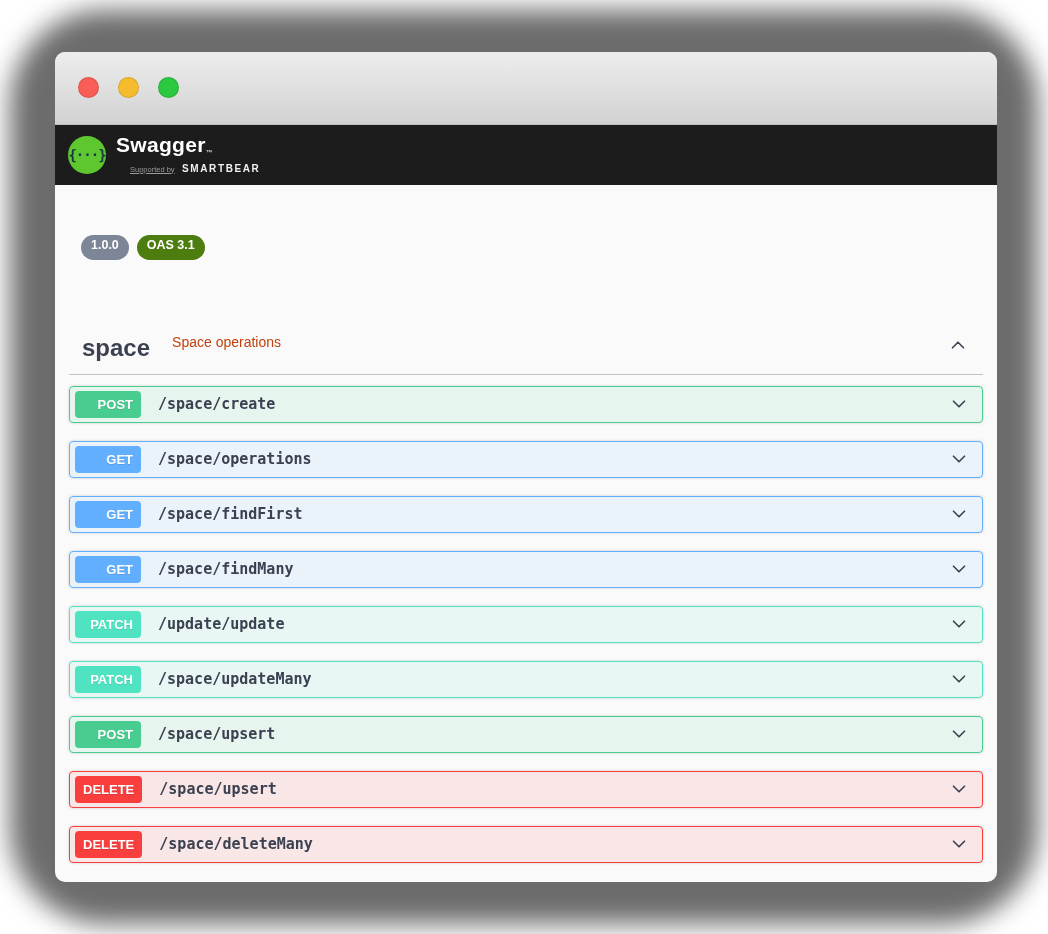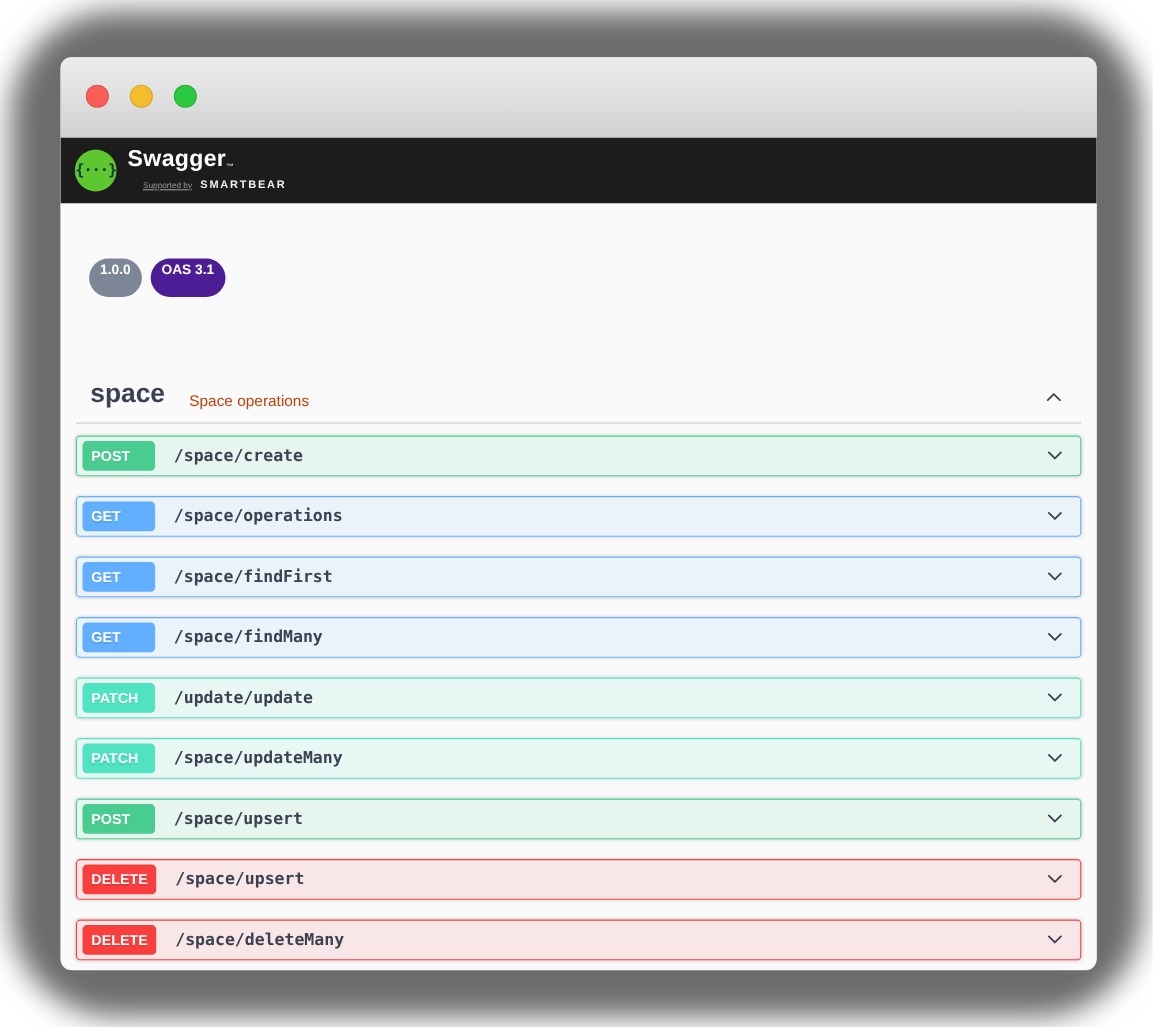--- a/index.html
+++ b/index.html
@@ -106,33 +106,33 @@
   .api-title {
     font-size: 37px;
     font-weight: 700;
     color: #3b4151;
     line-height: 1;
     letter-spacing: -0.5px;
   }
   .badges { display: flex; gap: 8px; margin-left: 12px; margin-top: 3px; }
   .badge {
     border-radius: 57px;
-    padding: 4px 10px 17px 10px;
+    padding: 4px 10px 7px 10px;
     font-size: 12.5px;
     font-weight: 700;
     color: #ffffff;
     line-height: 1.1;
   }
   .badge-version { background: #7c8696; }
   .badge-oas { background: #89bf04; }
 
   .tag-section-header {
     margin-top: 74px;
     display: flex;
-    align-items: flex-end;
+    align-items: flex-start;
     padding-left: 13px;
     cursor: pointer;
   }
   .tag-name {
     font-size: 24px;
     font-weight: 700;
     color: #3b4151;
   }
   .tag-desc {
     margin-left: 22px;
@@ -161,21 +161,21 @@
     border: 1px solid;
     display: flex;
     align-items: center;
     padding: 0 12px 0 5px;
     margin-bottom: 18px;
     box-shadow: 0 0 3px rgba(0,0,0,0.19);
     cursor: pointer;
   }
   .method-badge {
     min-width: 66px;
-    text-align: left;
+    text-align: right;
     padding: 7px 8px;
     border-radius: 4px;
     font-size: 13px;
     font-weight: 700;
     color: #ffffff;
     text-shadow: 0 1px 0 rgba(0,0,0,0.1);
     line-height: 1;
   }
   .op-path {
     margin-left: 17px;
@@ -214,21 +214,21 @@
           </span>
         </span>
       </a>
     </div>
 
     <div class="content">
 
       <div class="info-row">
         <div class="badges">
           <span class="badge badge-version" style="background: rgb(124, 134, 150);">1.0.0</span>
-          <span class="badge badge-oas" style="background: #4c1d95;">OAS 3.1</span>
+          <span class="badge badge-oas" style="background: #4d7c0f;">OAS 3.1</span>
         </div>
       </div>
 
       <div class="tag-section-header">
         <span class="tag-name">space</span>
         <span class="tag-desc">Space operations</span>
         <button class="collapse-btn">
           <svg class="chevron-svg" width="22" height="22" viewBox="0 0 24 24" style="stroke-width:1.8">
             <path d="M6 15 L12 9 L18 15"></path>
           </svg>

